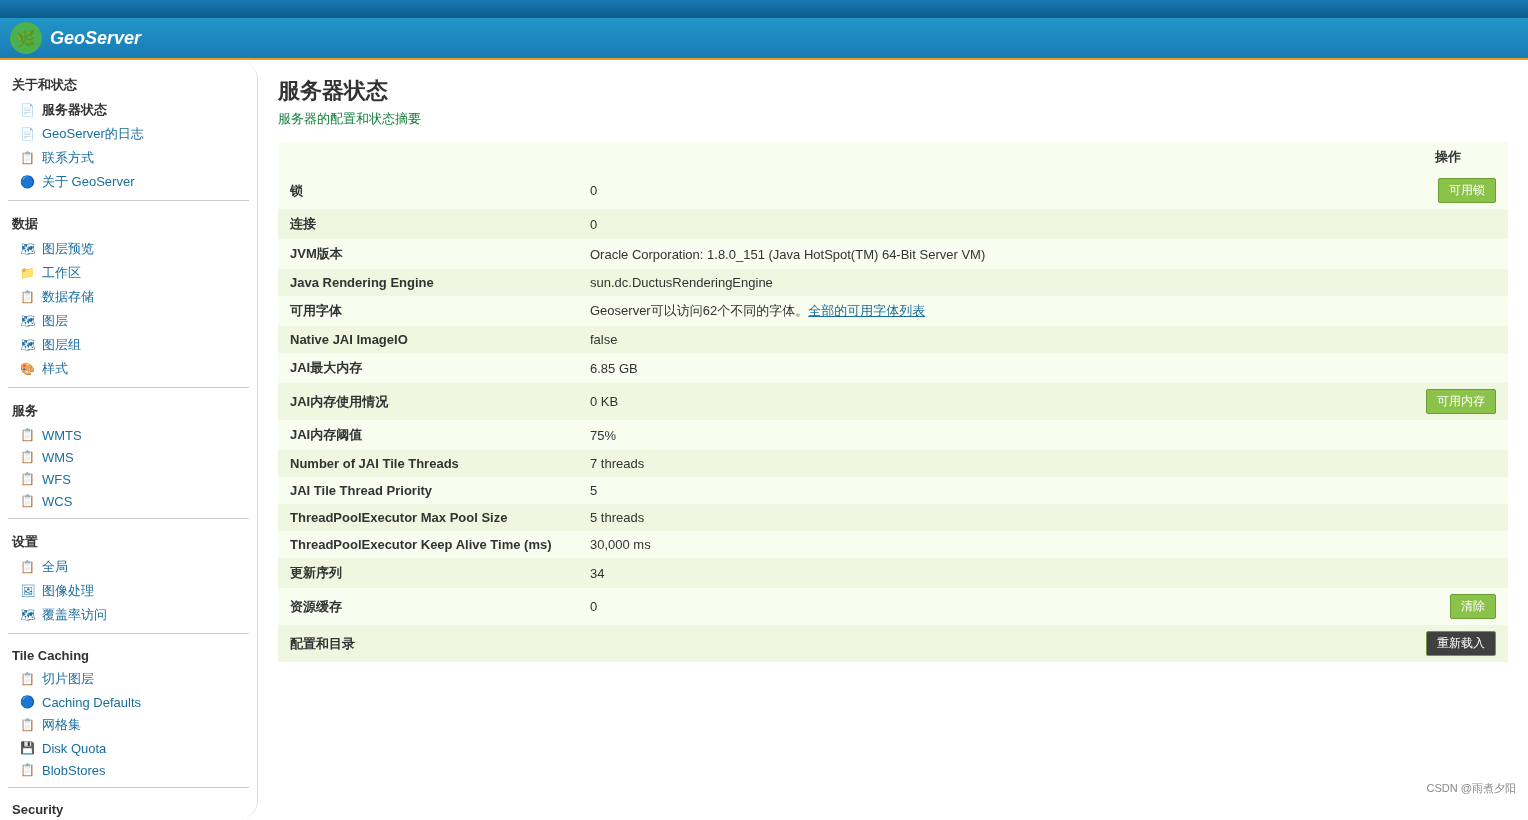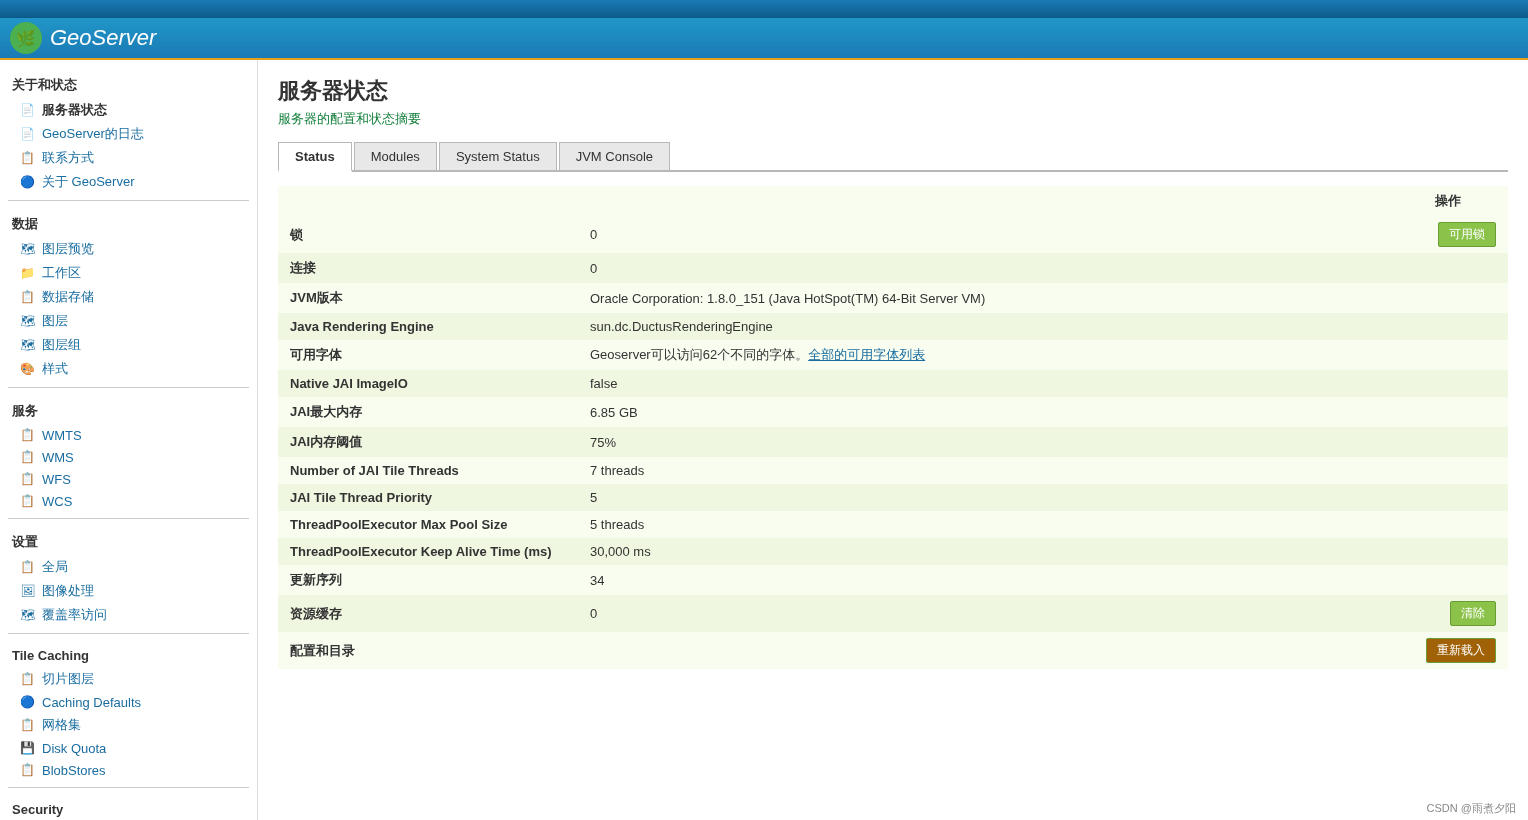--- a/index.html
+++ b/index.html
@@ -16,22 +16,22 @@
     .logo-bar {
       background: linear-gradient(to bottom, #2196c8, #1a7ab5);
       height: 42px;
       display: flex;
       align-items: center;
       padding: 0 10px;
       border-bottom: 2px solid #e8a020;
     }
     .logo-text {
       color: #fff;
-      font-size: 22px;
-      font-weight: normal;
+      font-size: 18px;
+      font-weight: bold;
       font-style: italic;
     }
     .logo-icon {
       width: 32px;
       height: 32px;
       background: #4caf50;
       border-radius: 50%;
       margin-right: 8px;
       display: flex;
       align-items: center;
@@ -48,20 +48,21 @@
     }
 
     
     .sidebar {
       width: 258px;
       min-width: 258px;
       background: #fff;
       border-right: 1px solid #ddd;
       overflow-y: auto;
       padding: 8px 0;
+      border-radius: 20px;
     }
     .sidebar-section-title {
       font-weight: bold;
       color: #333;
       padding: 8px 12px 4px 12px;
       font-size: 13px;
     }
     .sidebar-item {
       display: flex;
       align-items: center;
@@ -185,38 +186,38 @@
       background: #8bc34a;
       border: 1px solid #6a9e35;
       color: #fff;
       padding: 3px 10px;
       cursor: pointer;
       font-size: 12px;
       border-radius: 2px;
       font-family: Liberation Mono, monospace;
     }
     .btn-reload {
-      background: #a16207;
+      background: #404040;
       border: 1px solid #6a9e35;
       color: #fff;
       padding: 3px 10px;
       cursor: pointer;
       font-size: 12px;
       border-radius: 2px;
     }
     .link-text {
       color: #1a6da0;
       text-decoration: underline;
       cursor: pointer;
     }
 
     
     .watermark {
       position: fixed;
-      bottom: 4px;
+      bottom: 24px;
       right: 12px;
       color: #888;
       font-size: 11px;
     }
   </style>
 </head>
 <body>
 
 <div class="top-bar"></div>
 <div class="logo-bar">
@@ -337,26 +338,20 @@
     <hr class="sidebar-divider">
 
     <div class="sidebar-section-title">Security</div>
 
   </div>
 
   <div class="main-content">
     <div class="page-title">服务器状态</div>
     <div class="page-subtitle">服务器的配置和状态摘要</div>
 
-    <div class="tabs">
-      <div class="tab active">Status</div>
-      <div class="tab">Modules</div>
-      <div class="tab">System Status</div>
-      <div class="tab">JVM Console</div>
-    </div>
 
     <table class="status-table">
       <thead>
         <tr class="header-row">
           <th colspan="2"></th>
           <th>操作</th>
         </tr>
       </thead>
       <tbody>
 
@@ -402,20 +397,27 @@
           <td class="value">false</td>
           <td class="action"></td>
         </tr>
 
         <tr>
           <td class="label">JAI最大内存</td>
           <td class="value">6.85 GB</td>
           <td class="action"></td>
         </tr>
 
+        <tr>
+          <td class="label">JAI内存使用情况</td>
+          <td class="value">0 KB</td>
+          <td class="action">
+            <button class="btn-action">可用内存</button>
+          </td>
+        </tr>
 
         <tr>
           <td class="label">JAI内存阈值</td>
           <td class="value">75%</td>
           <td class="action"></td>
         </tr>
 
         <tr>
           <td class="label">Number of JAI Tile Threads</td>
           <td class="value">7 threads</td>

